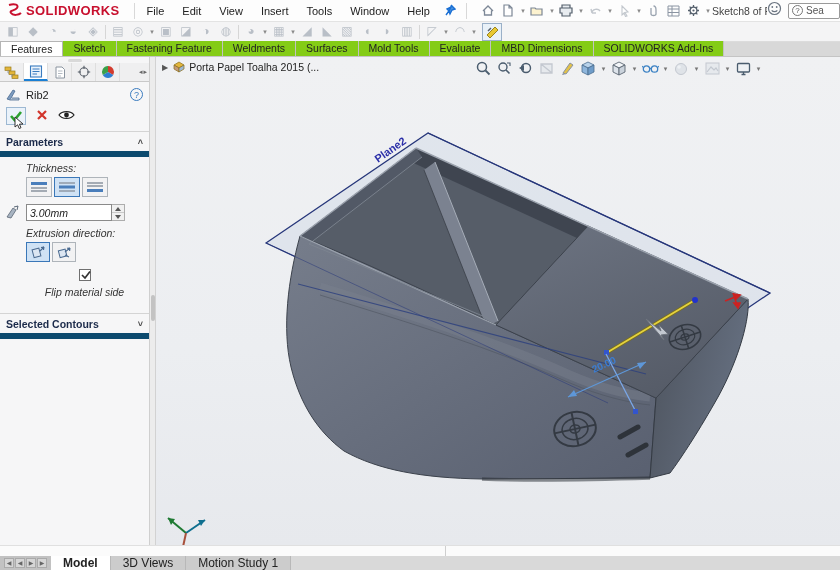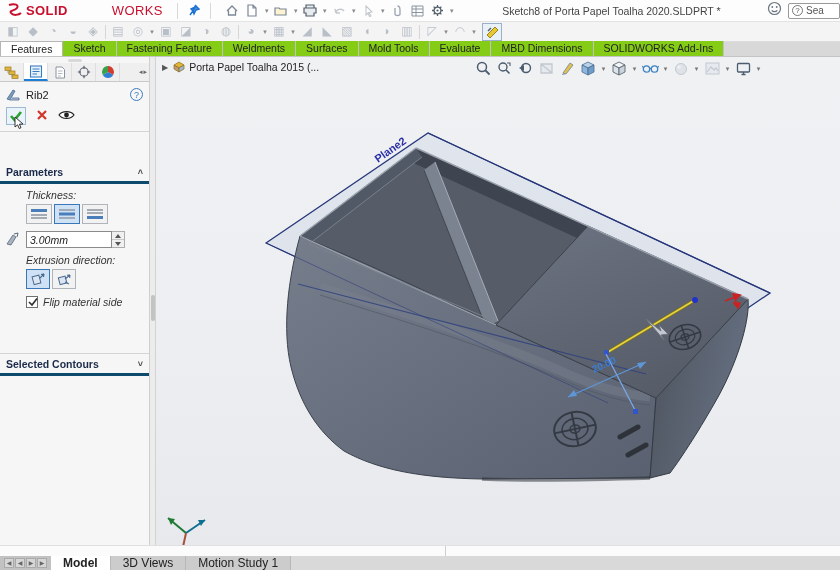--- a/index.html
+++ b/index.html
@@ -2,21 +2,21 @@
 <html><head>
 <meta charset="utf-8">
 <style>
   * { margin:0; padding:0; box-sizing:border-box; }
   html,body { width:840px; height:570px; overflow:hidden; font-family:"Liberation Sans", sans-serif; background:#fff; }
 
   
   .menubar { position:absolute; left:0; top:0; width:840px; height:22px; background:#fdfdfd; border-bottom:1px solid #e3e3e3; display:flex; align-items:center; }
   .logo { display:flex; align-items:center; gap:3px; padding:0 10px 0 6px; height:100%; }
   .logo-text { color:#c8102e; font-weight:bold; font-size:13px; letter-spacing:.4px; }
-  .logo-text .lt2 { font-weight:normal;margin-left:44px; }
+  .logo-text .lt2 { font-weight:bold; }
   .vsep { width:1px; height:16px; background:#d8d8d8; margin:0 4px; }
   .menus { display:flex; align-items:center; gap:2px; }
   .menu-item { font-size:11px; color:#222; padding:3px 8px; cursor:default; }
   .pin { margin:0 6px; }
   .tb-icons { display:flex; align-items:center; gap:1px; margin-left:8px; }
   .tbi { width:19px; height:18px; display:flex; align-items:center; justify-content:center; }
   .caret { font-size:7px; color:#8a8a8a; width:8px; text-align:center; }
   .doc-title { flex:1; text-align:center; font-size:10.5px; color:#444; white-space:nowrap; overflow:hidden; }
   .mb-right { display:flex; align-items:center; gap:6px; padding-right:0; }
   .searchbox { width:52px; height:16px; border:1px solid #9a9a9a; border-radius:2px; display:flex; align-items:center; gap:3px; padding:0 3px; font-size:10px; color:#555; background:#fff; }
@@ -42,40 +42,40 @@
   .pm-topsplit .dot { width:14px; height:3px; border-radius:2px; background:#d9d9d9; }
   .pm-tabs { height:19px; display:flex; align-items:stretch; border-bottom:1px solid #c9c9c9; background:#efeff0; }
   .pm-tab { width:24px; display:flex; align-items:center; justify-content:center; border-right:1px solid #dedede; }
   .pm-tab.active { background:#fff; border-bottom:2px solid #1a7fd4; }
   .pm-tab-arrows { flex:1; display:flex; align-items:center; justify-content:flex-end; gap:1px; font-size:7px; color:#666; padding-right:2px; }
   .pm-head { display:flex; align-items:center; gap:5px; padding:6px 6px 4px 6px; }
   .pm-head .fname { font-size:11px; color:#222; }
   .helpq { margin-left:auto; width:13px; height:13px; border:1px solid #3a7bbf; color:#3a7bbf; border-radius:50%; font-size:9px; text-align:center; line-height:12px; }
   .pm-actions { display:flex; align-items:center; gap:10px; padding:2px 8px 6px 6px; border-bottom:1px solid #d4d4d4; }
   .okbtn { width:20px; height:18px; border:1px solid #9db8d2; background:#eaf2fa; display:flex; align-items:center; justify-content:center; position:relative; }
-  .group-h { display:flex; align-items:center; padding:4px 6px 3px 6px; font-weight:bold; color:#1b2a4a; border-bottom:3px solid #0c4a6e;margin-top:30px; }
+  .group-h { display:flex; align-items:center; padding:4px 6px 3px 6px; font-weight:bold; color:#1b2a4a; border-bottom:6px solid #0c4a6e; }
   .group-h .chev { margin-left:auto; font-size:9px; color:#444; }
   .group-body { padding:5px 6px 8px 26px; position:relative;font-style:italic; }
   .lbl { color:#333; margin-bottom:3px; }
   .thick-btns { display:flex; gap:2px; margin-bottom:7px; }
   .tbtn { width:26px; height:20px; border:1px solid #aeb4ba; background:#f2f2f3; display:flex; align-items:center; justify-content:center; }
   .tbtn.sel { border:1px solid #3a77b8; background:#cfe2f5; }
   .inrow { display:flex; align-items:center; gap:0; margin-bottom:6px; }
   .row-icon { position:absolute; left:5px; }
   .txtin { width:86px; height:17px; border:1px solid #8a8a8a; background:#fff; font-size:10.5px; padding:0 3px; color:#222; display:flex; align-items:center; }
   .txtin.dis { background:#f3f3f3; color:#9a9a9a; border-color:#b5b5b5; }
   .spin { width:13px; height:17px; border:1px solid #adadad; border-left:none; display:flex; flex-direction:column; }
   .spin div { flex:1; display:flex; align-items:center; justify-content:center; background:#f0f0f0; }
   .spin div:first-child { border-bottom:1px solid #c9c9c9; }
   .arr-up { width:0;height:0;border-left:3px solid transparent;border-right:3px solid transparent;border-bottom:4px solid #555; }
   .arr-dn { width:0;height:0;border-left:3px solid transparent;border-right:3px solid transparent;border-top:4px solid #555; }
   .dirbtns { display:flex; gap:2px; margin-bottom:7px; }
   .dbtn { width:24px; height:20px; border:1px solid #aeb4ba; background:#f2f2f3; display:flex; align-items:center; justify-content:center; }
   .dbtn.sel { border:1px solid #3a77b8; background:#cfe2f5; }
-  .cbrow { display:flex; align-items:center; gap:5px; margin-bottom:7px; }
+  .cbrow { display:flex; align-items:center; gap:5px; margin-bottom:7px;flex-direction:column; }
   .cbox { width:12px; height:12px; border:1px solid #707070; background:#fff; position:relative; }
   .cbox svg { position:absolute; left:0; top:-1px; }
   .pm-splitrow { border-top:1px solid #d4d4d4; }
 
   
   .vsplit { width:6px; background:#ececec; border-right:1px solid #d2d2d2; position:relative; }
   .vsplit .handle { position:absolute; top:238px; left:1px; width:4px; height:26px; background:#c3c3c3; border-radius:2px; }
 
   
   .viewport { flex:1; position:relative; background:linear-gradient(180deg,#f0f1f3 0%,#eceef1 60%,#e7e9ed 100%); overflow:hidden; }
@@ -100,20 +100,29 @@
 <body>
 
 <div class="menubar">
   <div class="logo">
     <svg width="17" height="15" viewBox="0 0 17 15">
       <path d="M3,2 C9,0 13,2 11,5 C9,8 3,7 5,10 C7,13 13,12 15,10" stroke="#c8102e" stroke-width="2" fill="none"></path>
     </svg>
     <span class="logo-text"><span>SOLID</span><span class="lt2">WORKS</span></span>
   </div>
   <div class="vsep"></div>
+  <div class="menus">
+    <span class="menu-item">File</span>
+    <span class="menu-item">Edit</span>
+    <span class="menu-item">View</span>
+    <span class="menu-item">Insert</span>
+    <span class="menu-item">Tools</span>
+    <span class="menu-item">Window</span>
+    <span class="menu-item">Help</span>
+  </div>
   <span class="pin">
     <svg width="12" height="12" viewBox="0 0 12 12">
         <path d="M7,1 L11,5 L8,6 L6,10 L5,7 L2,11 M5,7 L3,5 L7,3 Z" stroke="#1a6fd4" stroke-width="1.4" fill="#4a93e0"></path>
       </svg>
   </span>
   <div class="vsep"></div>
   <div class="tb-icons">
     <span class="tbi">
         <svg width="14" height="13" viewBox="0 0 14 13">
           <path d="M2,7 L7,2 L12,7 M3.5,6.5 V11 H10.5 V6.5" stroke="#7c8796" stroke-width="1.3" fill="none"></path>

